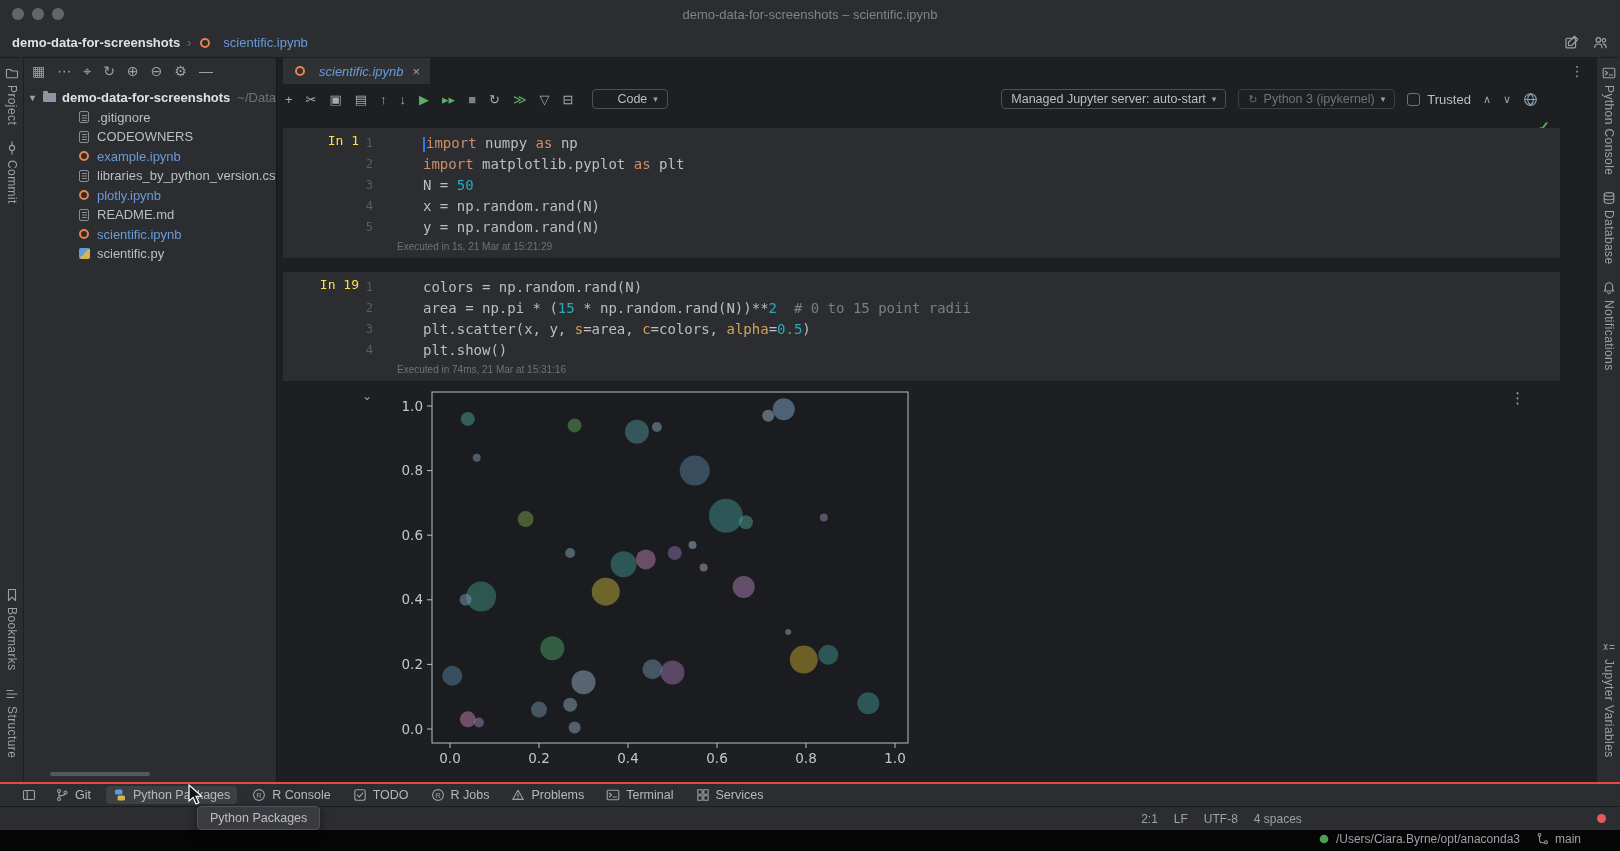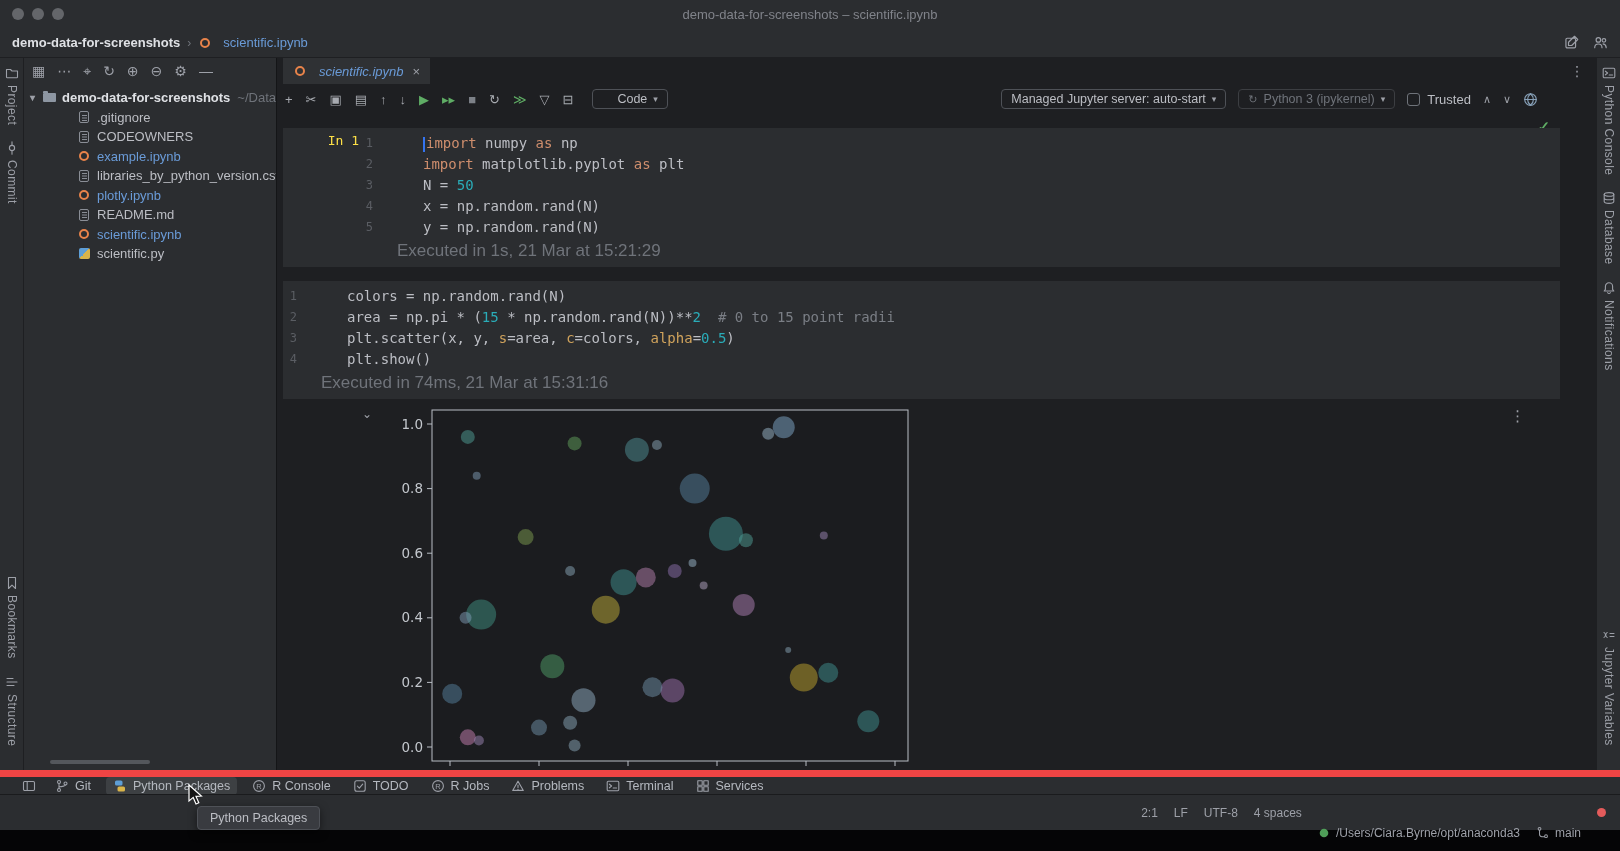--- a/index.html
+++ b/index.html
@@ -74,33 +74,33 @@
   .notebook{flex:1;position:relative;overflow:hidden;}
   .cell{display:flex;background:#2b2d30;margin:14px 36px 0 6px;position:relative;}
   .cell-gutter{width:76px;flex:none;text-align:right;padding-top:5px;}
   .in-label{font-family:"DejaVu Sans Mono",monospace;font-size:13px;color:#fde047;}
   .cell-body{flex:1;padding-top:5px;min-width:0;}
   .code-line{display:flex;height:21px;line-height:21px;font-family:"DejaVu Sans Mono",monospace;font-size:14px;}
   .line-num{width:26px;flex:none;text-align:right;padding-right:12px;color:#5a5d63;font-size:12px;}
   .line-code{white-space:pre;color:#bcbec4;margin-left:38px;}
   .tk-kw{color:#cf8e6d;} .tk-num{color:#2aacb8;} .tk-com{color:#7a7e85;} .tk-par{color:#d0a35c;} .tk-pl{color:#bcbec4;}
   .caret-bar{display:inline-block;width:2px;height:15px;background:#3574f0;vertical-align:middle;margin-right:1px;}
-  .cell-status{font-size:17px;color:#6f737a;padding:3px 0 6px 38px;}
+  .cell-status{font-size:10px;color:#6f737a;padding:3px 0 6px 38px;}
 
   .editor-check{position:absolute;top:4px;right:46px;color:#5fad65;font-weight:700;font-size:15px;}
   .output-row{margin:8px 36px 0 6px;display:flex;position:relative;}
   .collapse-icon{margin-left:79px;width:16px;color:#9da0a8;font-size:12px;}
   .output-kebab{position:absolute;right:34px;top:0;color:#9da0a8;font-size:15px;letter-spacing:1px;}
 
   
-  .bottombar{height:24px;background:#2b2d30;border-top:7px solid #ef4444;display:flex;align-items:center;gap:8px;padding-left:22px;flex:none;}
+  .bottombar{height:24px;background:#2b2d30;border-top:2px solid #ef4444;display:flex;align-items:center;gap:8px;padding-left:22px;flex:none;}
   .bb-btn{display:flex;align-items:center;gap:6px;padding:2px 7px;border-radius:4px;color:#b4b8bf;font-size:12.5px;cursor:default;}
   .bb-btn.hovered{background:#3d4043;}
   .bb-btn .icon{width:14px;height:14px;}
-  .statusbar{height:36px;background:#2b2d30;border-top:1px solid #1a1b1d;display:flex;align-items:center;padding:0 14px;font-size:12px;color:#9da0a8;flex:none;}
+  .statusbar{height:24px;background:#2b2d30;border-top:1px solid #1a1b1d;display:flex;align-items:center;padding:0 14px;font-size:12px;color:#9da0a8;flex:none;}
   .sb-right{margin-left:auto;display:flex;align-items:center;gap:16px;}
   .sb-item{cursor:default;}
   .sb-group{display:flex;align-items:center;gap:6px;margin-top:40px;}
   .red-dot{width:9px;height:9px;border-radius:50%;background:#e35b5b;}
 
   .tooltip{position:absolute;left:197px;top:806px;background:#393b40;border:1px solid #4e5157;border-radius:4px;
            padding:4px 12px;color:#bcbec4;font-size:12.5px;z-index:50;box-shadow:0 3px 8px rgba(0,0,0,.5);}
   .cursor{position:absolute;left:187px;top:784px;z-index:60;pointer-events:none;}
 </style>
 </head>
@@ -342,20 +342,23 @@
                   <div class="code-line">
                     <span class="line-num">5</span>
                     <span class="line-code"><span class="tk-pl">y = np.random.rand(N)</span></span>
                   </div>
                 </div>
               <div class="cell-status">Executed in 1s, 21 Mar at 15:21:29</div>
             </div>
           </div>
 
           <div class="cell">
+            <div class="cell-gutter">
+              <span class="in-label">In 19</span>
+            </div>
             <div class="cell-body">
               <div class="code-lines">
                   <div class="code-line">
                     <span class="line-num">1</span>
                     <span class="line-code"><span class="tk-pl">colors = np.random.rand(N)</span></span>
                   </div>
                   <div class="code-line">
                     <span class="line-num">2</span>
                     <span class="line-code"><span class="tk-pl">area = np.pi * (</span><span class="tk-num">15</span><span class="tk-pl"> * np.random.rand(N))**</span><span class="tk-num">2</span><span class="tk-com">  # 0 to 15 point radii</span></span>
                   </div>

